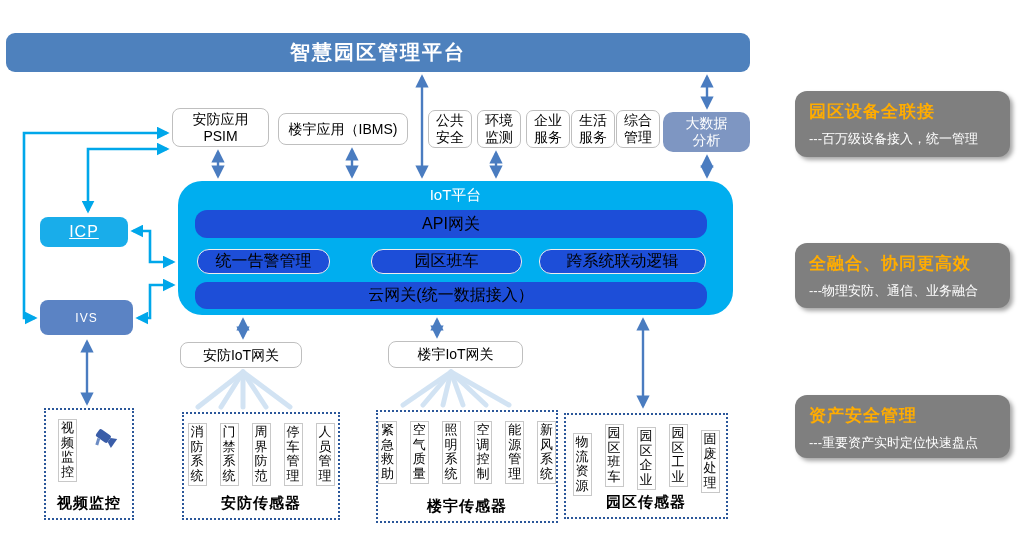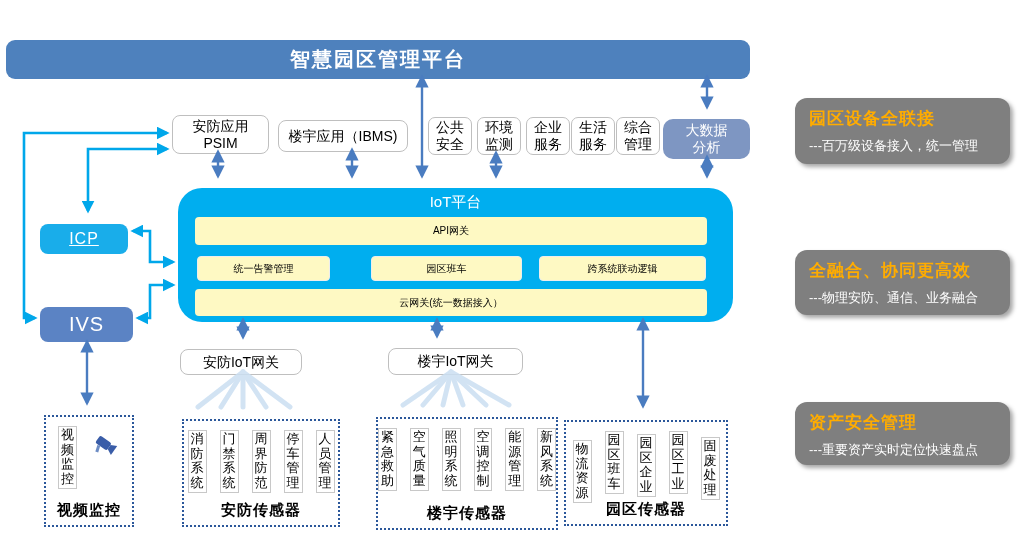--- a/index.html
+++ b/index.html
@@ -1,51 +1,51 @@
 <!DOCTYPE html>
 <html><head>
 <meta charset="utf-8">
 <style>
   html,body{margin:0;padding:0;background:#fff;}
   #canvas{
     position:relative;width:1022px;height:540px;background:#ffffff;overflow:hidden;
     font-family:"Liberation Sans","DejaVu Sans",sans-serif;color:#000;
   }
-  .abs{position:absolute;box-sizing:border-box;margin-top:7px;}
+  .abs{position:absolute;box-sizing:border-box;}
   .flexc{display:flex;align-items:center;justify-content:center;text-align:center;}
   .pre{white-space:pre-line;}
 
   
   .banner{left:6px;top:33px;width:744px;height:39px;background:#4E81BD;border-radius:9px;
           color:#fff;font-size:20px;font-weight:bold;letter-spacing:2px;}
 
   
   .wbox{background:#fff;border:1.5px solid #BFBFBF;border-radius:8px;font-size:14px;line-height:1.18;}
   .psim{left:172px;top:108px;width:97px;height:39px;}
   .ibms{left:278px;top:113px;width:130px;height:32px;}
   .smallapp{top:110px;width:44px;height:38px;border-radius:7px;font-size:14px;}
 
   .bigdata{left:663px;top:112px;width:87px;height:40px;background:#7E96C2;border-radius:10px;
            color:#fff;font-size:14px;line-height:1.25;}
 
   
   .platform{left:178px;top:181px;width:555px;height:134px;background:#00AEEF;border-radius:24px;}
   .platform-title{left:178px;top:186px;width:555px;height:18px;color:#fff;font-size:15px;}
-  .graybar{background:#fef9c3;border-radius:4px;font-size:10px;color:#000;}
+  .graybar{background:#1d4ed8;border-radius:12px;font-size:16px;color:#000;}
   .apibar{left:195px;top:210px;width:512px;height:28px;}
   .module{top:249px;height:25px;border:1px solid #EDEDED;}
   .mod1{left:197px;width:133px;}
   .mod2{left:371px;width:151px;}
   .mod3{left:539px;width:167px;}
   .cloudbar{left:195px;top:282px;width:512px;height:27px;}
 
   .icp{left:40px;top:217px;width:88px;height:30px;background:#19ADEA;border-radius:8px;
        color:#fff;font-size:16px;letter-spacing:1px;text-decoration:underline;}
   .ivs{left:40px;top:300px;width:93px;height:35px;background:#5B83C4;border-radius:8px;
-       color:#fff;font-size:20px;letter-spacing:1px;}
+       color:#fff;font-size:12px;letter-spacing:1px;}
 
   .gw-sec{left:180px;top:342px;width:122px;height:26px;}
   .gw-bld{left:388px;top:341px;width:135px;height:27px;}
 
   
   .sensor-box{border:2px dotted #2B579A;background:#fff;display:flex;justify-content:center;
               gap:13px;padding-top:9px;}
   .sensor-label{position:absolute;left:0;bottom:5px;width:100%;text-align:center;
                 font-size:15px;font-weight:bold;letter-spacing:1px;}
   .vcol{width:17px;height:60px;border:1px solid #C8C8C8;background:#fff;font-size:13px;

